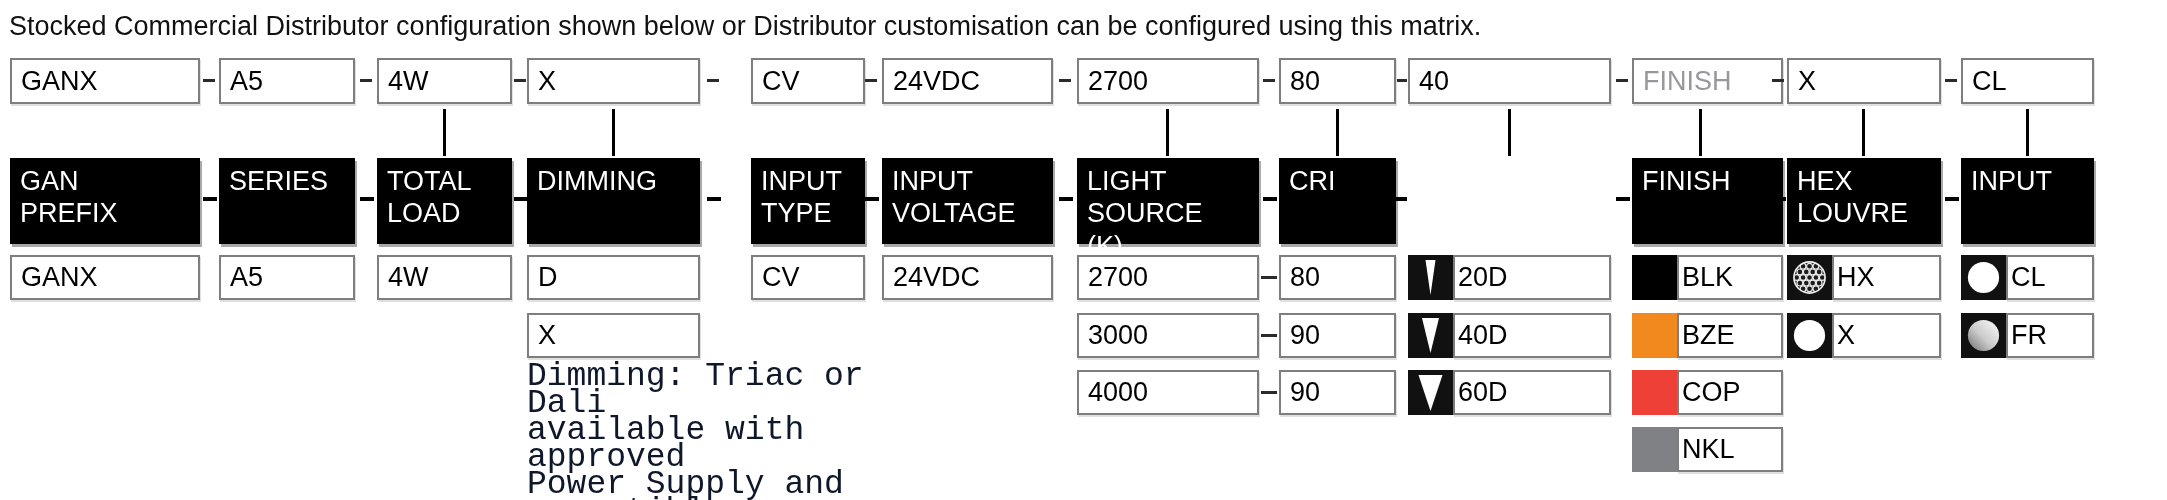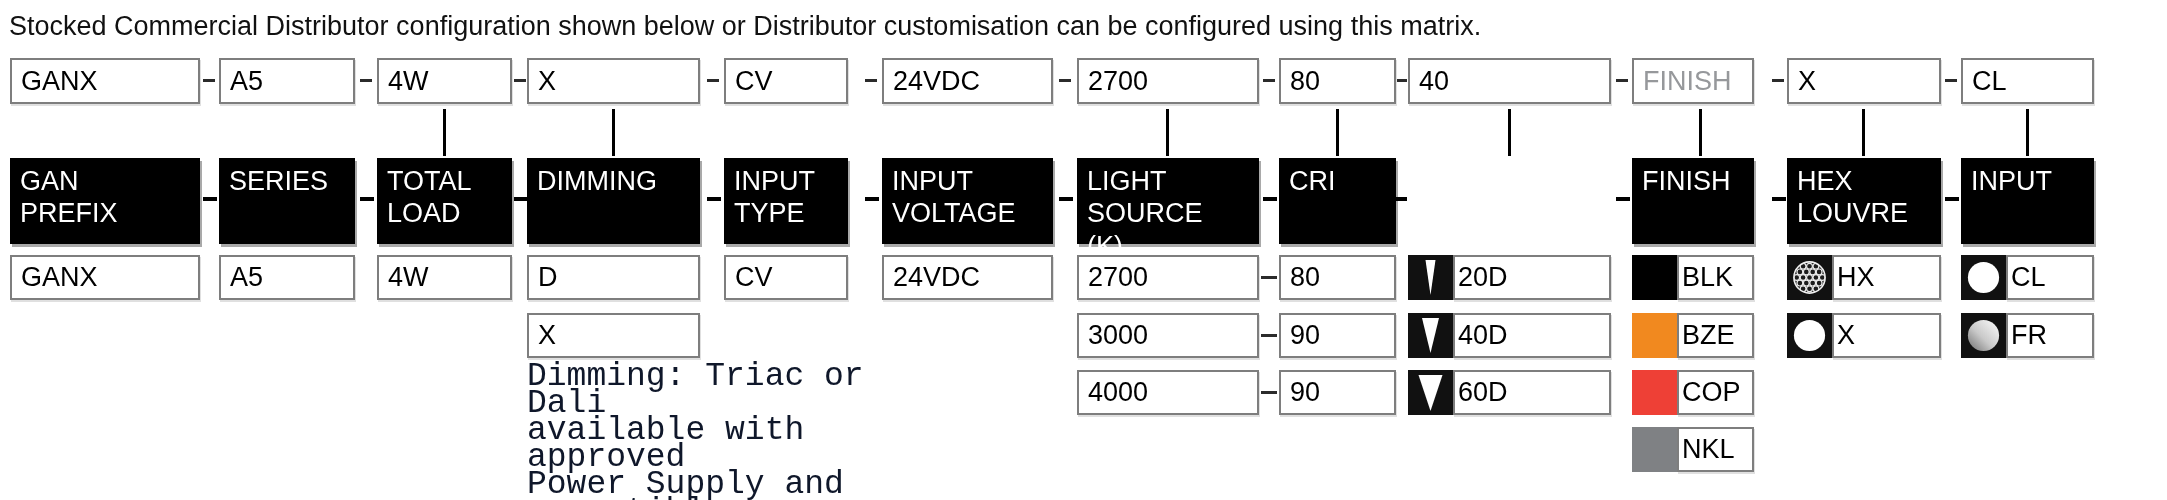--- a/index.html
+++ b/index.html
@@ -4,23 +4,23 @@
 <style>
   html,body{margin:0;padding:0;background:#fff;}
   #canvas{
     position:relative;width:2167px;height:500px;background:#fff;overflow:hidden;
     font-family:"Liberation Sans","DejaVu Sans",sans-serif;color:#000;
   }
   .title{position:absolute;left:9px;top:11px;font-size:27px;color:#111;white-space:nowrap;}
 
   
   .c1{left:10px;width:190px}.c2{left:219px;width:136px}.c3{left:377px;width:135px}
-  .c4{left:527px;width:173px}.c5{left:724px;width:124px}.c6{left:882px;width:171px}
+  .c4{left:527px;width:173px}.c5{left:751px;width:114px}.c6{left:882px;width:171px}
   .c7{left:1077px;width:182px}.c8{left:1279px;width:117px}.c9{left:1408px;width:203px}
-  .c10{left:1632px;width:122px}.c11{left:1787px;width:154px}.c12{left:1961px;width:133px}
+  .c10{left:1632px;width:151px}.c11{left:1787px;width:154px}.c12{left:1961px;width:133px}
 
   .box{
     position:absolute;box-sizing:border-box;background:#fff;border:2px solid #7e7e7e;
     display:flex;align-items:center;padding-left:9px;font-size:27px;color:#000;
     box-shadow:1px 2px 0 rgba(0,0,0,0.12);
   }
   .tb{top:58px;height:46px;}
   .ghost{color:#96989b;}
 
   .hd{

